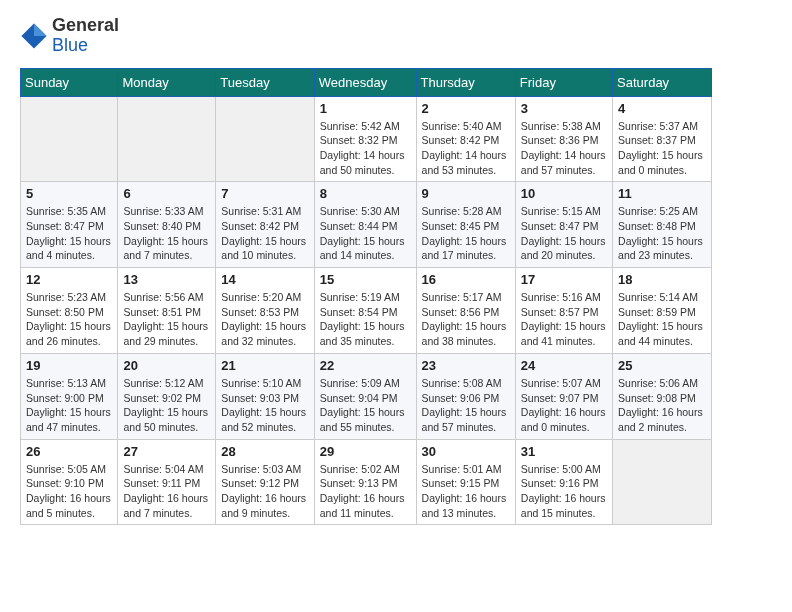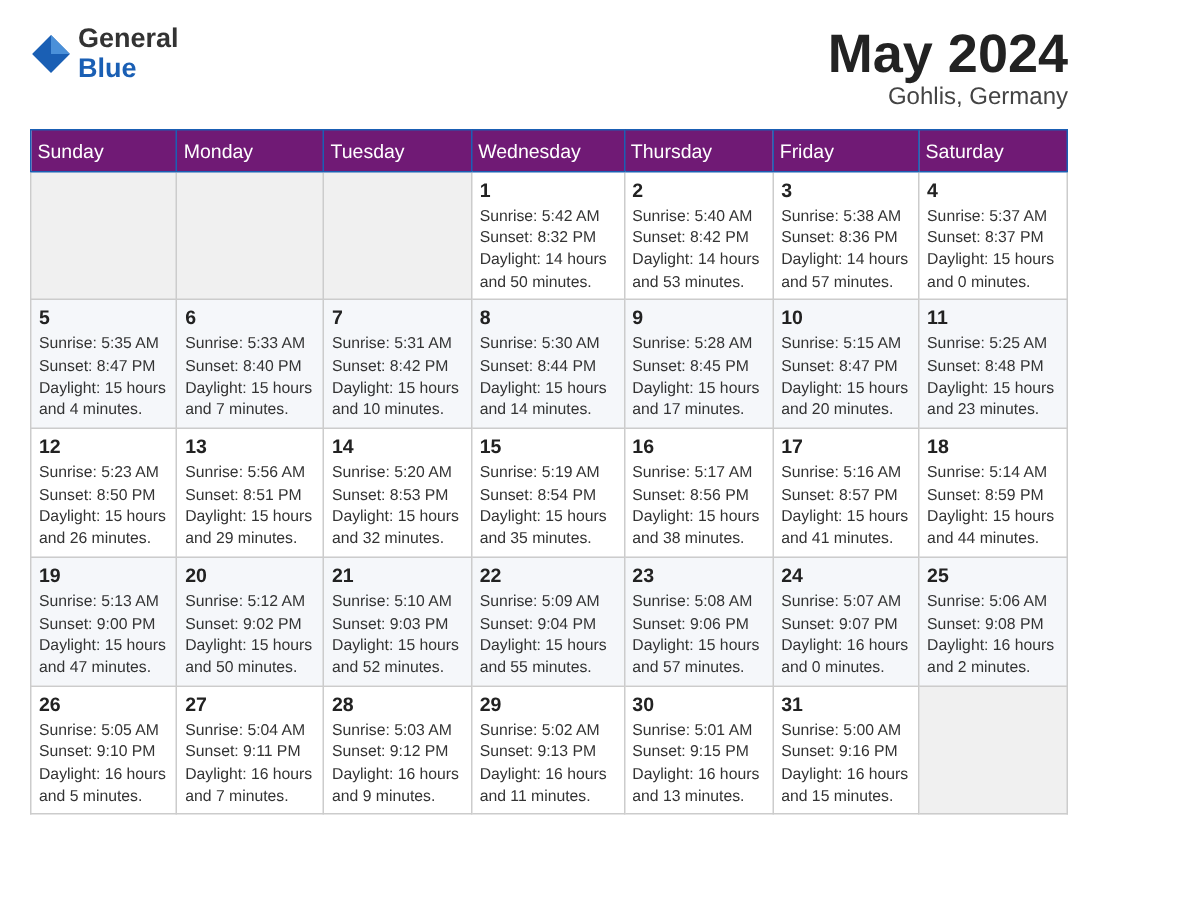--- a/index.html
+++ b/index.html
@@ -28,21 +28,21 @@
       flex-direction: column;
       line-height: 1.1;
     }
     .logo-general {
       font-size: 18px;
       font-weight: bold;
       color: #333;
     }
     .logo-blue {
       font-size: 18px;
-      font-weight: bold;
+      font-weight: normal;
       color: #1a5fb4;
     }
     .logo-icon {
       width: 28px;
       height: 28px;
       margin-right: 4px;
     }
     .title-block {
       text-align: right;
     }
@@ -55,21 +55,21 @@
     .location {
       font-size: 16px;
       color: #444;
     }
     .calendar {
       width: 100%;
       border-collapse: collapse;
       font-size: 11px;
     }
     .calendar th {
-      background: #701a75;
+      background: #0f766e;
       color: #fff;
       padding: 6px 4px;
       text-align: left;
       font-size: 13px;
       font-weight: normal;
       border: 1px solid #1a5fb4;
     }
     .calendar td {
       border: 1px solid #ccc;
       vertical-align: top;
@@ -106,24 +106,20 @@
   <div class="header">
     <div class="logo">
       <svg class="logo-icon" viewBox="0 0 40 40" xmlns="http://www.w3.org/2000/svg">
         <polygon points="20,2 38,20 20,38 2,20" fill="#1a5fb4"></polygon>
         <polygon points="20,2 38,20 20,20" fill="#4a90d9"></polygon>
       </svg>
       <div class="logo-text">
         <span class="logo-general">General</span>
         <span class="logo-blue">Blue</span>
       </div>
-    </div>
-    <div class="title-block">
-      <div class="month-title">May 2024</div>
-      <div class="location">Gohlis, Germany</div>
     </div>
   </div>
 
   <table class="calendar">
     <thead>
       <tr>
         <th>Sunday</th>
         <th>Monday</th>
         <th>Tuesday</th>
         <th>Wednesday</th>

